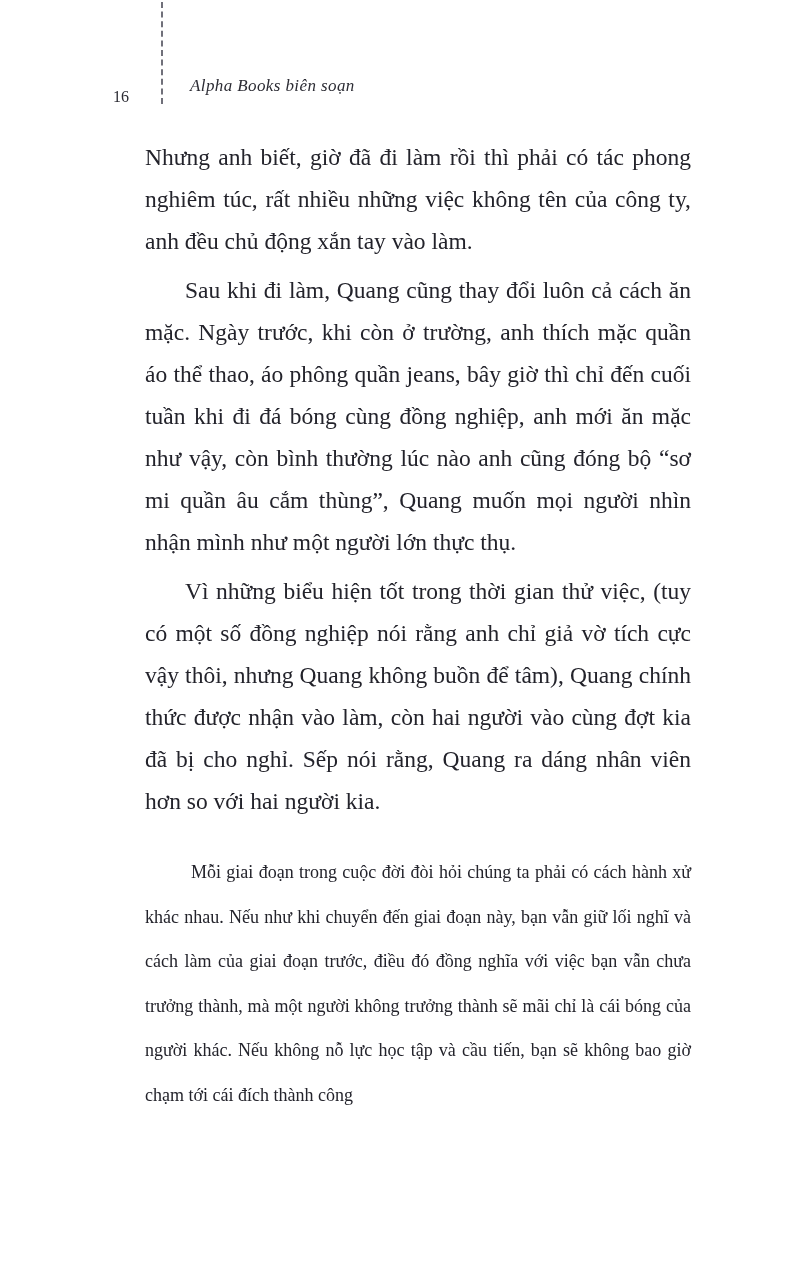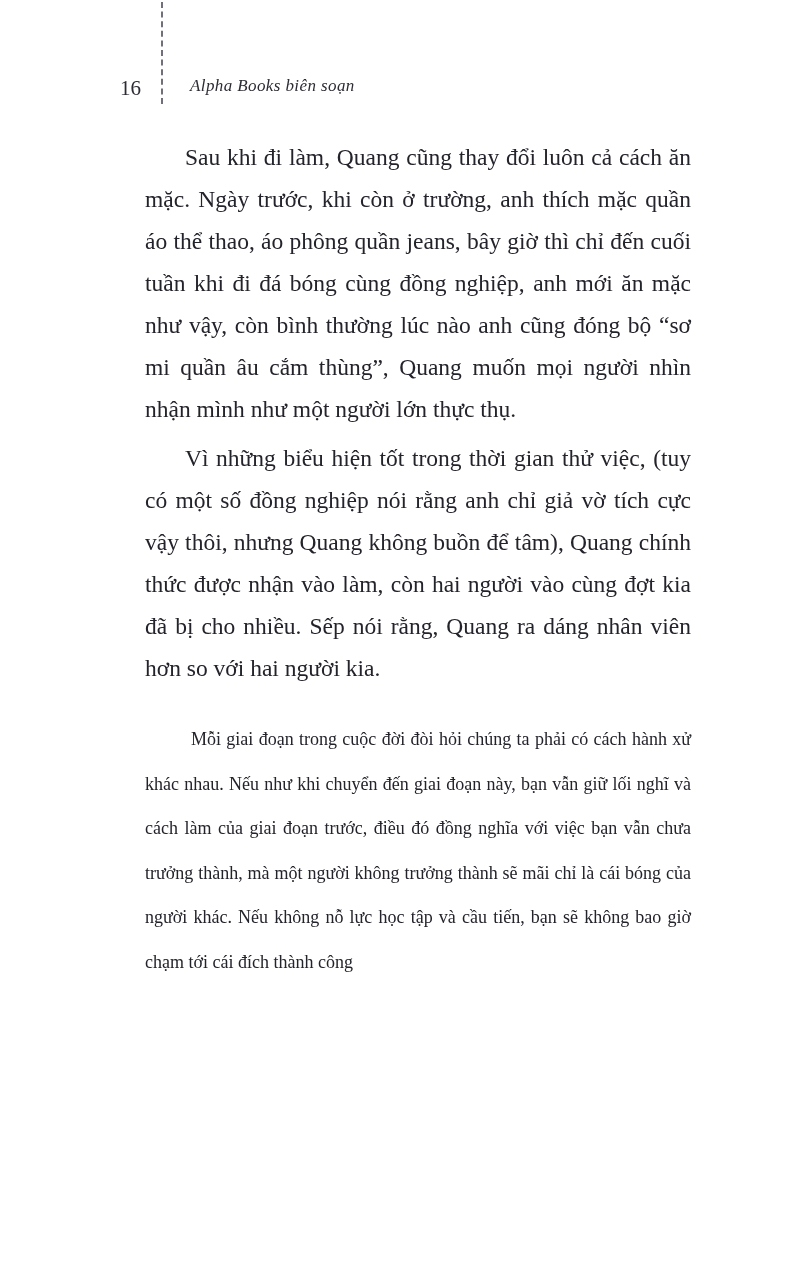--- a/index.html
+++ b/index.html
@@ -16,25 +16,24 @@
     position: relative;
     width: 800px;
     height: 1280px;
     background: #ffffff;
     color: #23232b;
     overflow: hidden;
   }
   .header-pagenum {
     position: absolute;
     left: 113px;
-    top: 76px;
-    font-size: 21px;
+    top: 88px;
+    font-size: 16px;
     color: #2c2c34;
     font-family: "Liberation Serif", serif;
-    margin-left: 7px;
   }
   .header-rule {
     position: absolute;
     left: 161px;
     top: 2px;
     height: 102px;
     width: 0;
     border-left: 2px dashed #70707a;
   }
   .header-title {
@@ -70,17 +69,18 @@
   }
 </style>
 </head>
 <body>
 
 <div class="page">
   <span class="header-pagenum">16</span>
   <span class="header-rule"></span>
   <span class="header-title">Alpha Books biên soạn</span>
   <div class="body-text">
+      <p>Nhưng anh biết, giờ đã đi làm rồi thì phải có tác phong nghiêm túc, rất nhiều những việc không tên của công ty, anh đều chủ động xắn tay vào làm.</p>
       <p class="indent">Sau khi đi làm, Quang cũng thay đổi luôn cả cách ăn mặc. Ngày trước, khi còn ở trường, anh thích mặc quần áo thể thao, áo phông quần jeans, bây giờ thì chỉ đến cuối tuần khi đi đá bóng cùng đồng nghiệp, anh mới ăn mặc như vậy, còn bình thường lúc nào anh cũng đóng bộ “sơ mi quần âu cắm thùng”, Quang muốn mọi người nhìn nhận mình như một người lớn thực thụ.</p>
-      <p class="indent">Vì những biểu hiện tốt trong thời gian thử việc, (tuy có một số đồng nghiệp nói rằng anh chỉ giả vờ tích cực vậy thôi, nhưng Quang không buồn để tâm), Quang chính thức được nhận vào làm, còn hai người vào cùng đợt kia đã bị cho nhiều. Sếp nói rằng, Quang ra dáng nhân viên hơn so với hai người kia.</p>
+      <p class="indent">Vì những biểu hiện tốt trong thời gian thử việc, (tuy có một số đồng nghiệp nói rằng anh chỉ giả vờ tích cực vậy thôi, nhưng Quang không buồn để tâm), Quang chính thức được nhận vào làm, còn hai người vào cùng đợt kia đã bị cho nghỉ. Sếp nói rằng, Quang ra dáng nhân viên hơn so với hai người kia.</p>
       <p class="indent large">Mỗi giai đoạn trong cuộc đời đòi hỏi chúng ta phải có cách hành xử khác nhau. Nếu như khi chuyển đến giai đoạn này, bạn vẫn giữ lối nghĩ và cách làm của giai đoạn trước, điều đó đồng nghĩa với việc bạn vẫn chưa trưởng thành, mà một người không trưởng thành sẽ mãi chỉ là cái bóng của người khác. Nếu không nỗ lực học tập và cầu tiến, bạn sẽ không bao giờ chạm tới cái đích thành công</p>
     </div>
 </div>
 
 </body></html>

